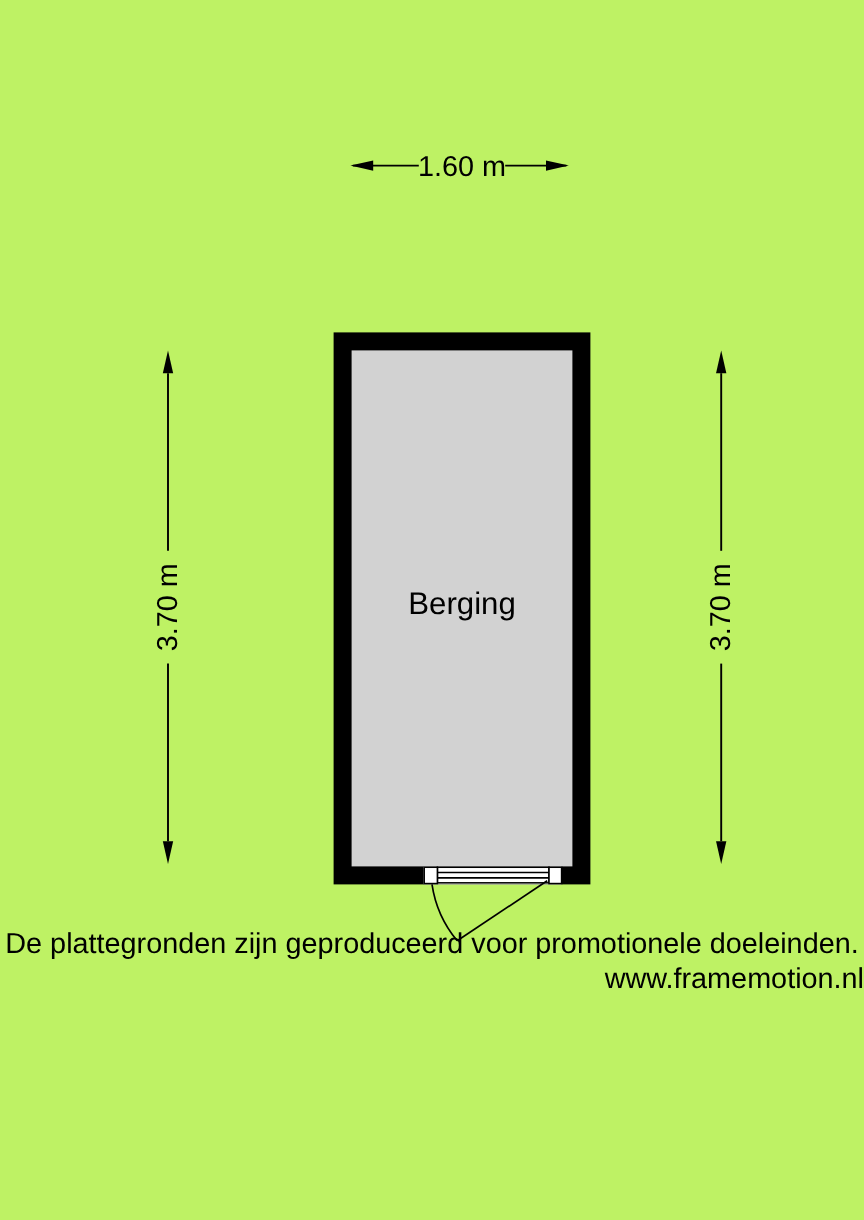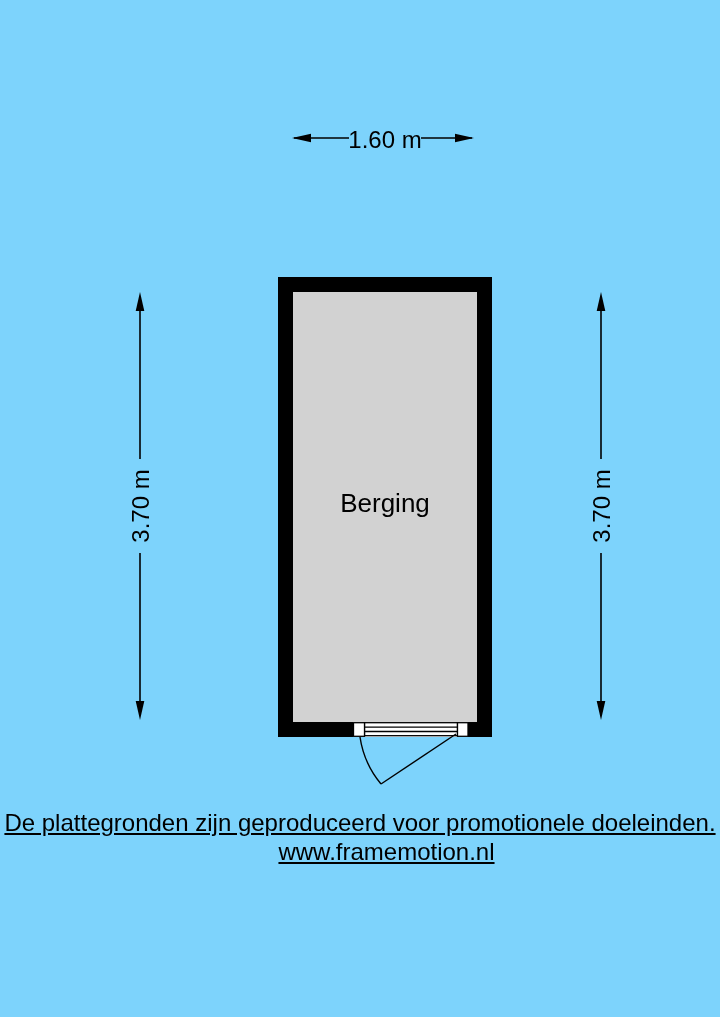--- a/index.html
+++ b/index.html
@@ -5,21 +5,21 @@
   html, body {
     margin: 0;
     padding: 0;
     background: #ffffff;
     font-family: "Liberation Sans", sans-serif;
   }
   .page {
     position: relative;
     width: 720px;
     height: 1017px;
-    background: #7dd3fc;
+    background: #bef264;
     overflow: hidden;
   }
   .plan-svg {
     position: absolute;
     left: 0;
     top: 0;
   }
   .plan-svg text {
     font-family: "Liberation Sans", sans-serif;
     fill: #000000;
@@ -44,30 +44,30 @@
     fill: none;
   }
   .frame-box {
     fill: #ffffff;
     stroke: #000000;
     stroke-width: 1.3;
   }
   .footer {
     position: absolute;
     left: 0;
-    top: 808px;
+    top: 772px;
     width: 720px;
     text-align: center;
     font-size: 24px;
     line-height: 29px;
     color: #000000;
-    text-decoration: underline;
   }
   .footer .website-line {
     padding-left: 53px; 
+    text-align: right;
   }
 </style>
 </head>
 <body>
 
 <div class="page">
 
   <svg class="plan-svg" width="720" height="1017" viewBox="0 0 720 1017">
 
     <g>

